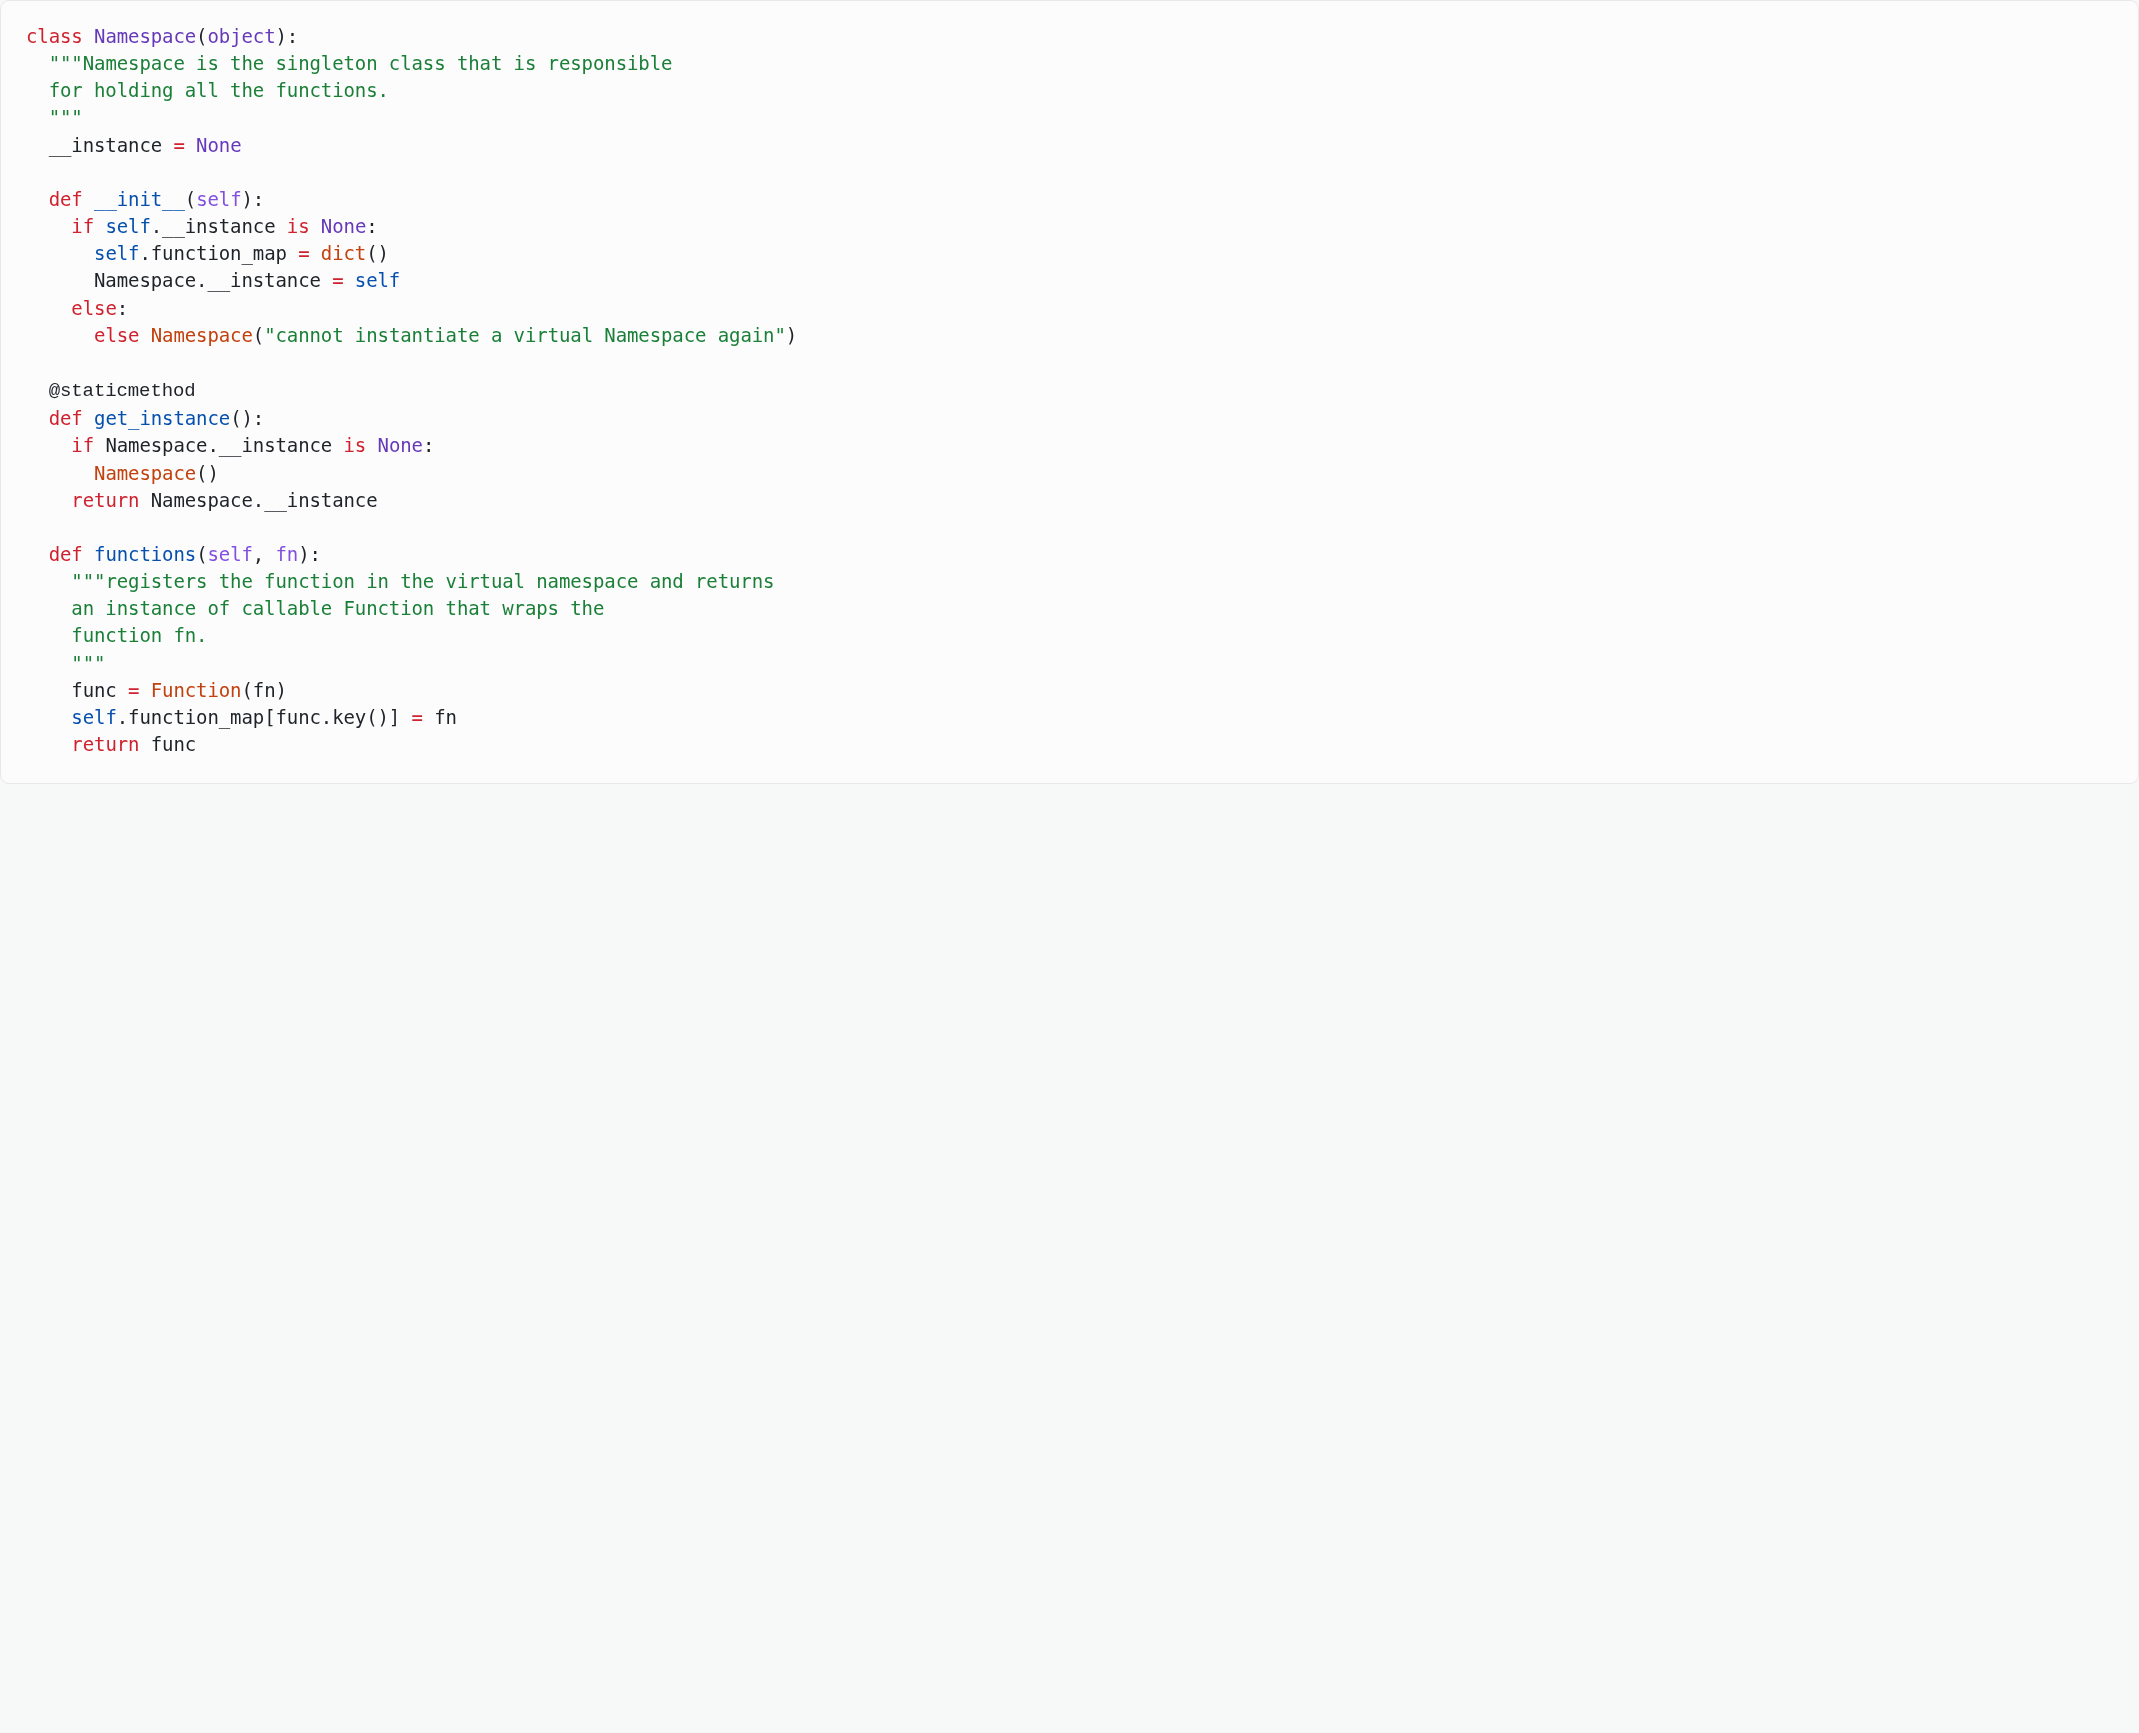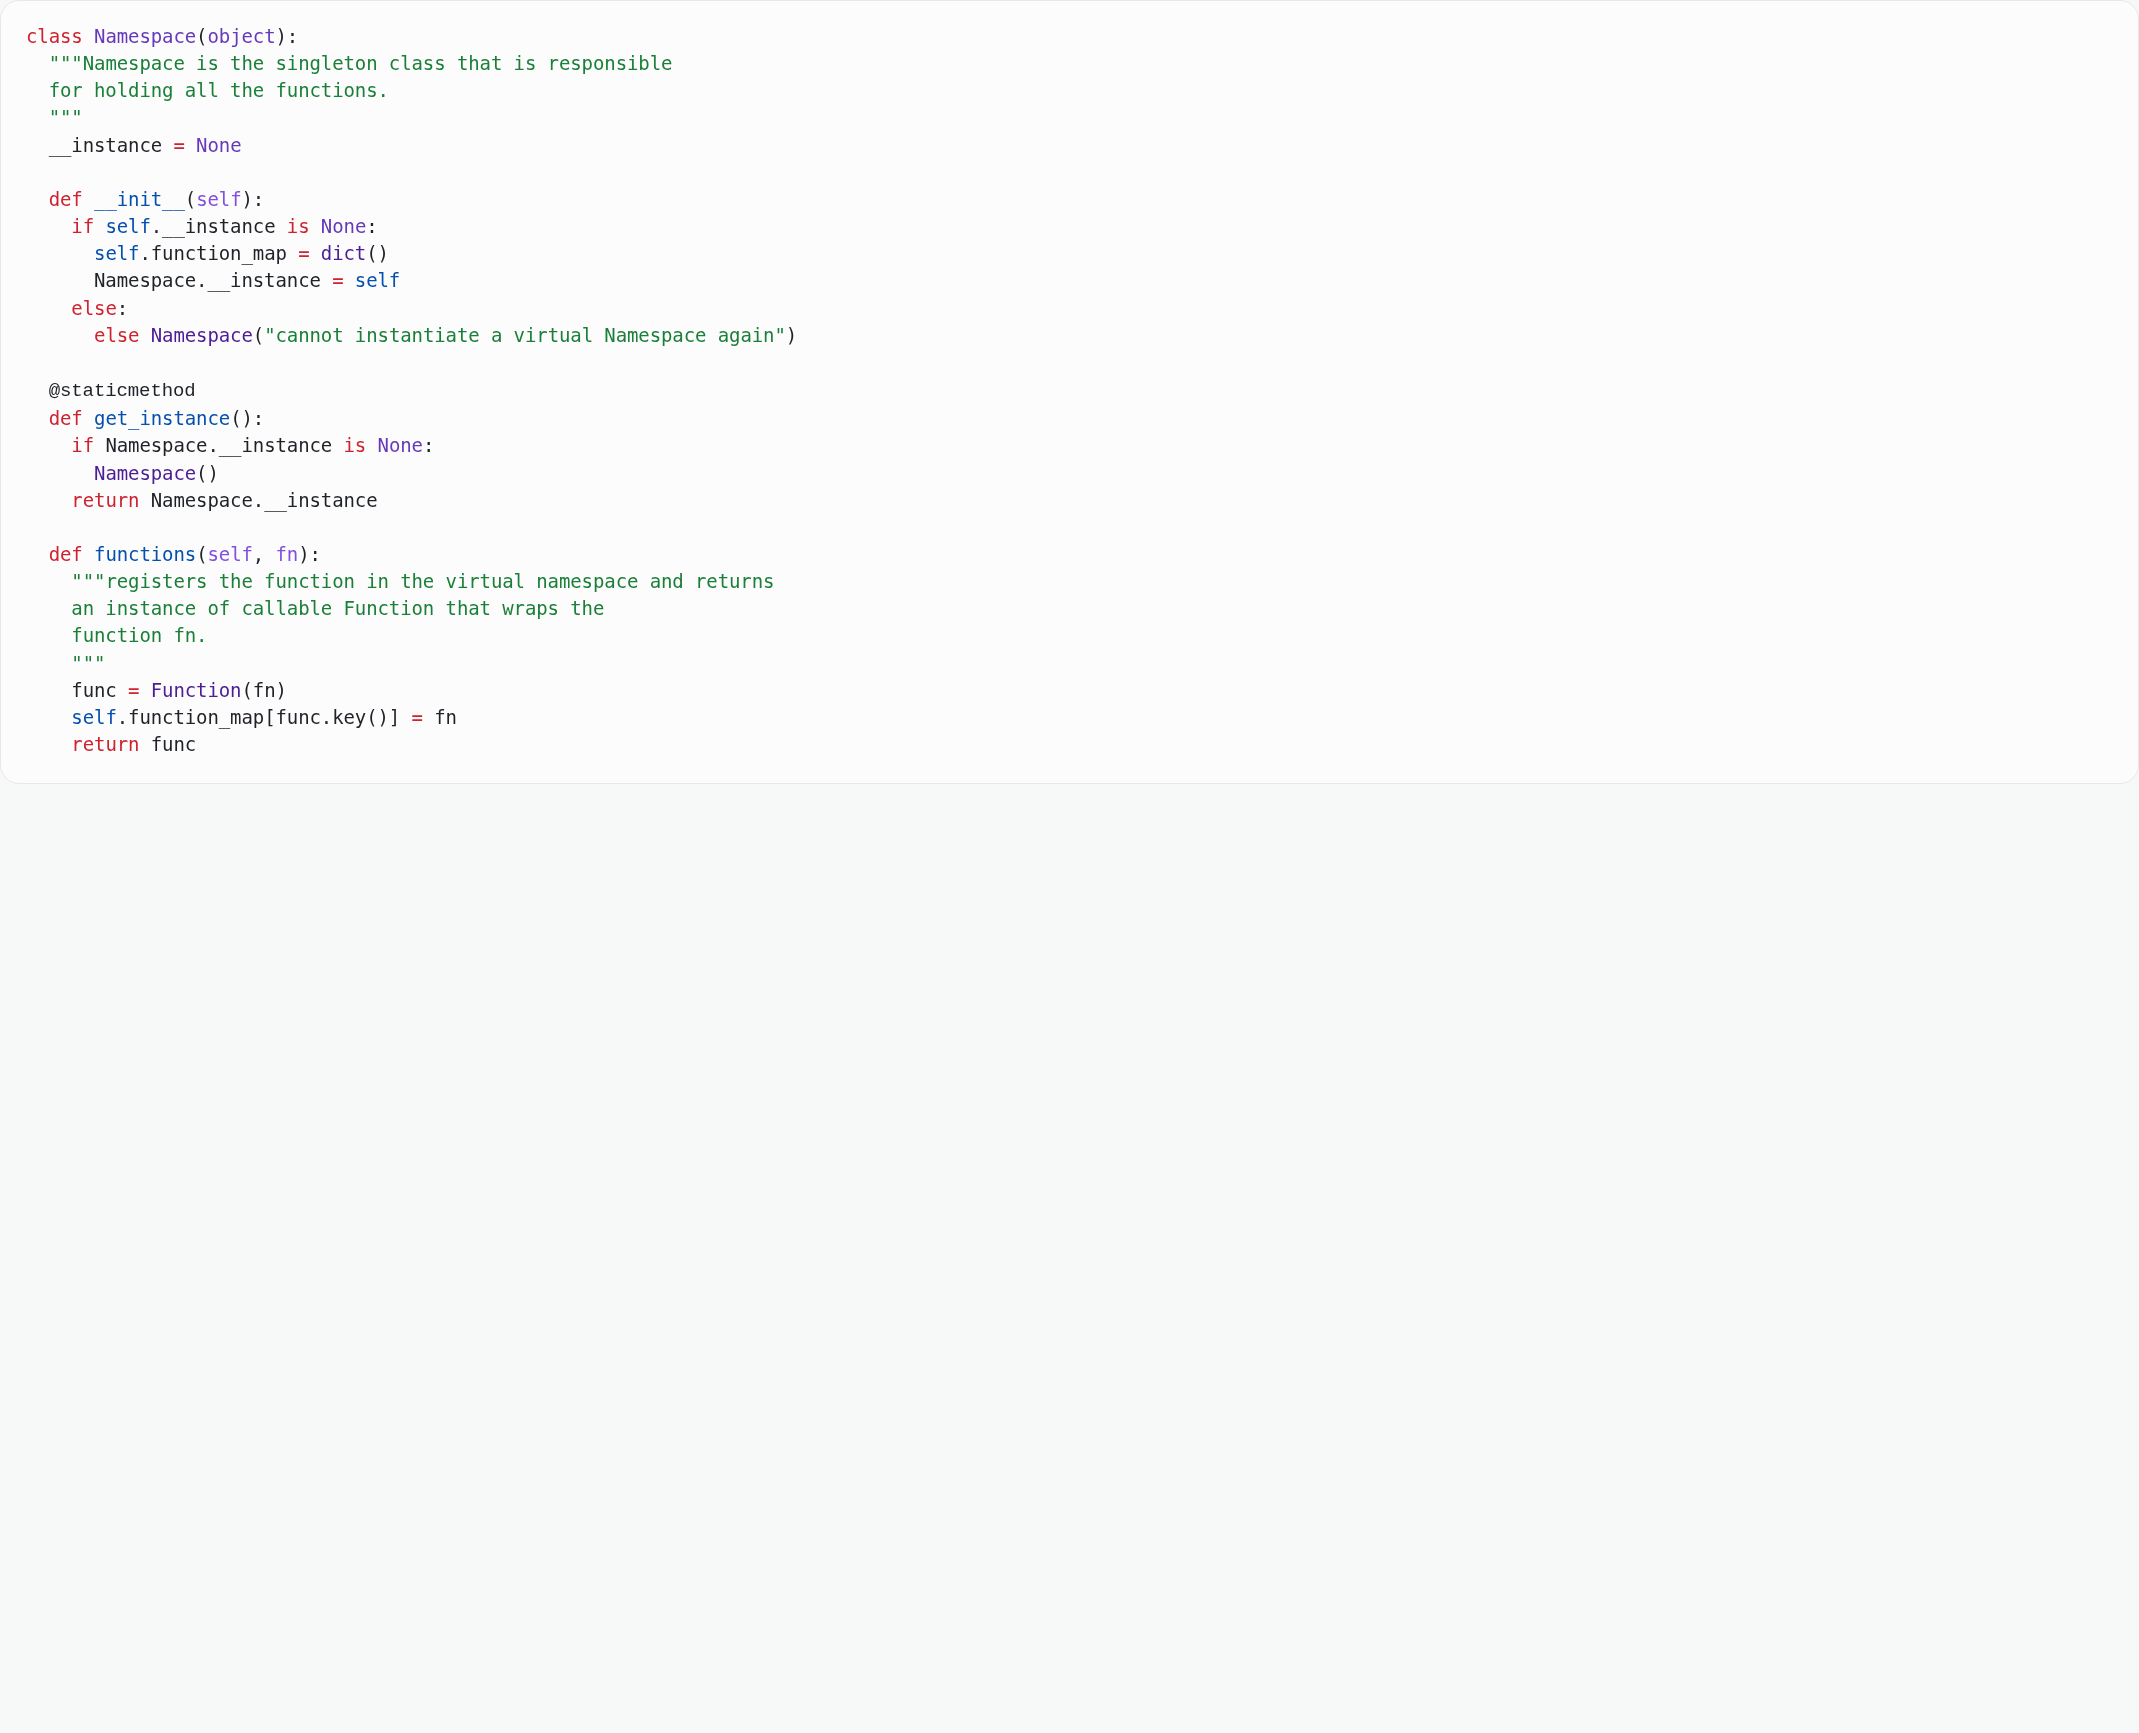--- a/index.html
+++ b/index.html
@@ -8,34 +8,34 @@
       box-sizing: border-box;
     }
     body {
       background: #f7f8f8;
       font-family: ui-monospace, "SF Mono", "Cascadia Code", Menlo, Monaco, Consolas, monospace;
       padding: 0;
     }
     .code-block {
       background: #fcfcfd;
       border: 0.8px solid #e7e8ea;
-      border-radius: 19px;
+      border-radius: 9px;
       padding: 22px 25px 25px 25px;
       font-size: 19px;
       line-height: 1.43;
       white-space: pre;
       overflow-x: auto;
       color: #1f2328;
       letter-spacing: -0.1px;
     }
     .kw   { color: #cf222e; }   
     .cls  { color: #6639ba; }   
     .fn   { color: #0550ae; }   
     .bi   { color: #6639ba; }   
-    .call { color: #4c1d95; }   
+    .call { color: #c2410c; }   
     .self { color: #8250df; }   
     .str  { color: #1a7f37; }   
     .deco { color: #1f2328; font-family: Liberation Mono, monospace; }
   </style>
 </head>
 <body>
 
 <pre class="code-block"><code id="code-target"><span class="kw">class</span> <span class="cls">Namespace</span>(<span class="bi">object</span>):
   <span class="str">"""Namespace is the singleton class that is responsible
   for holding all the functions.

